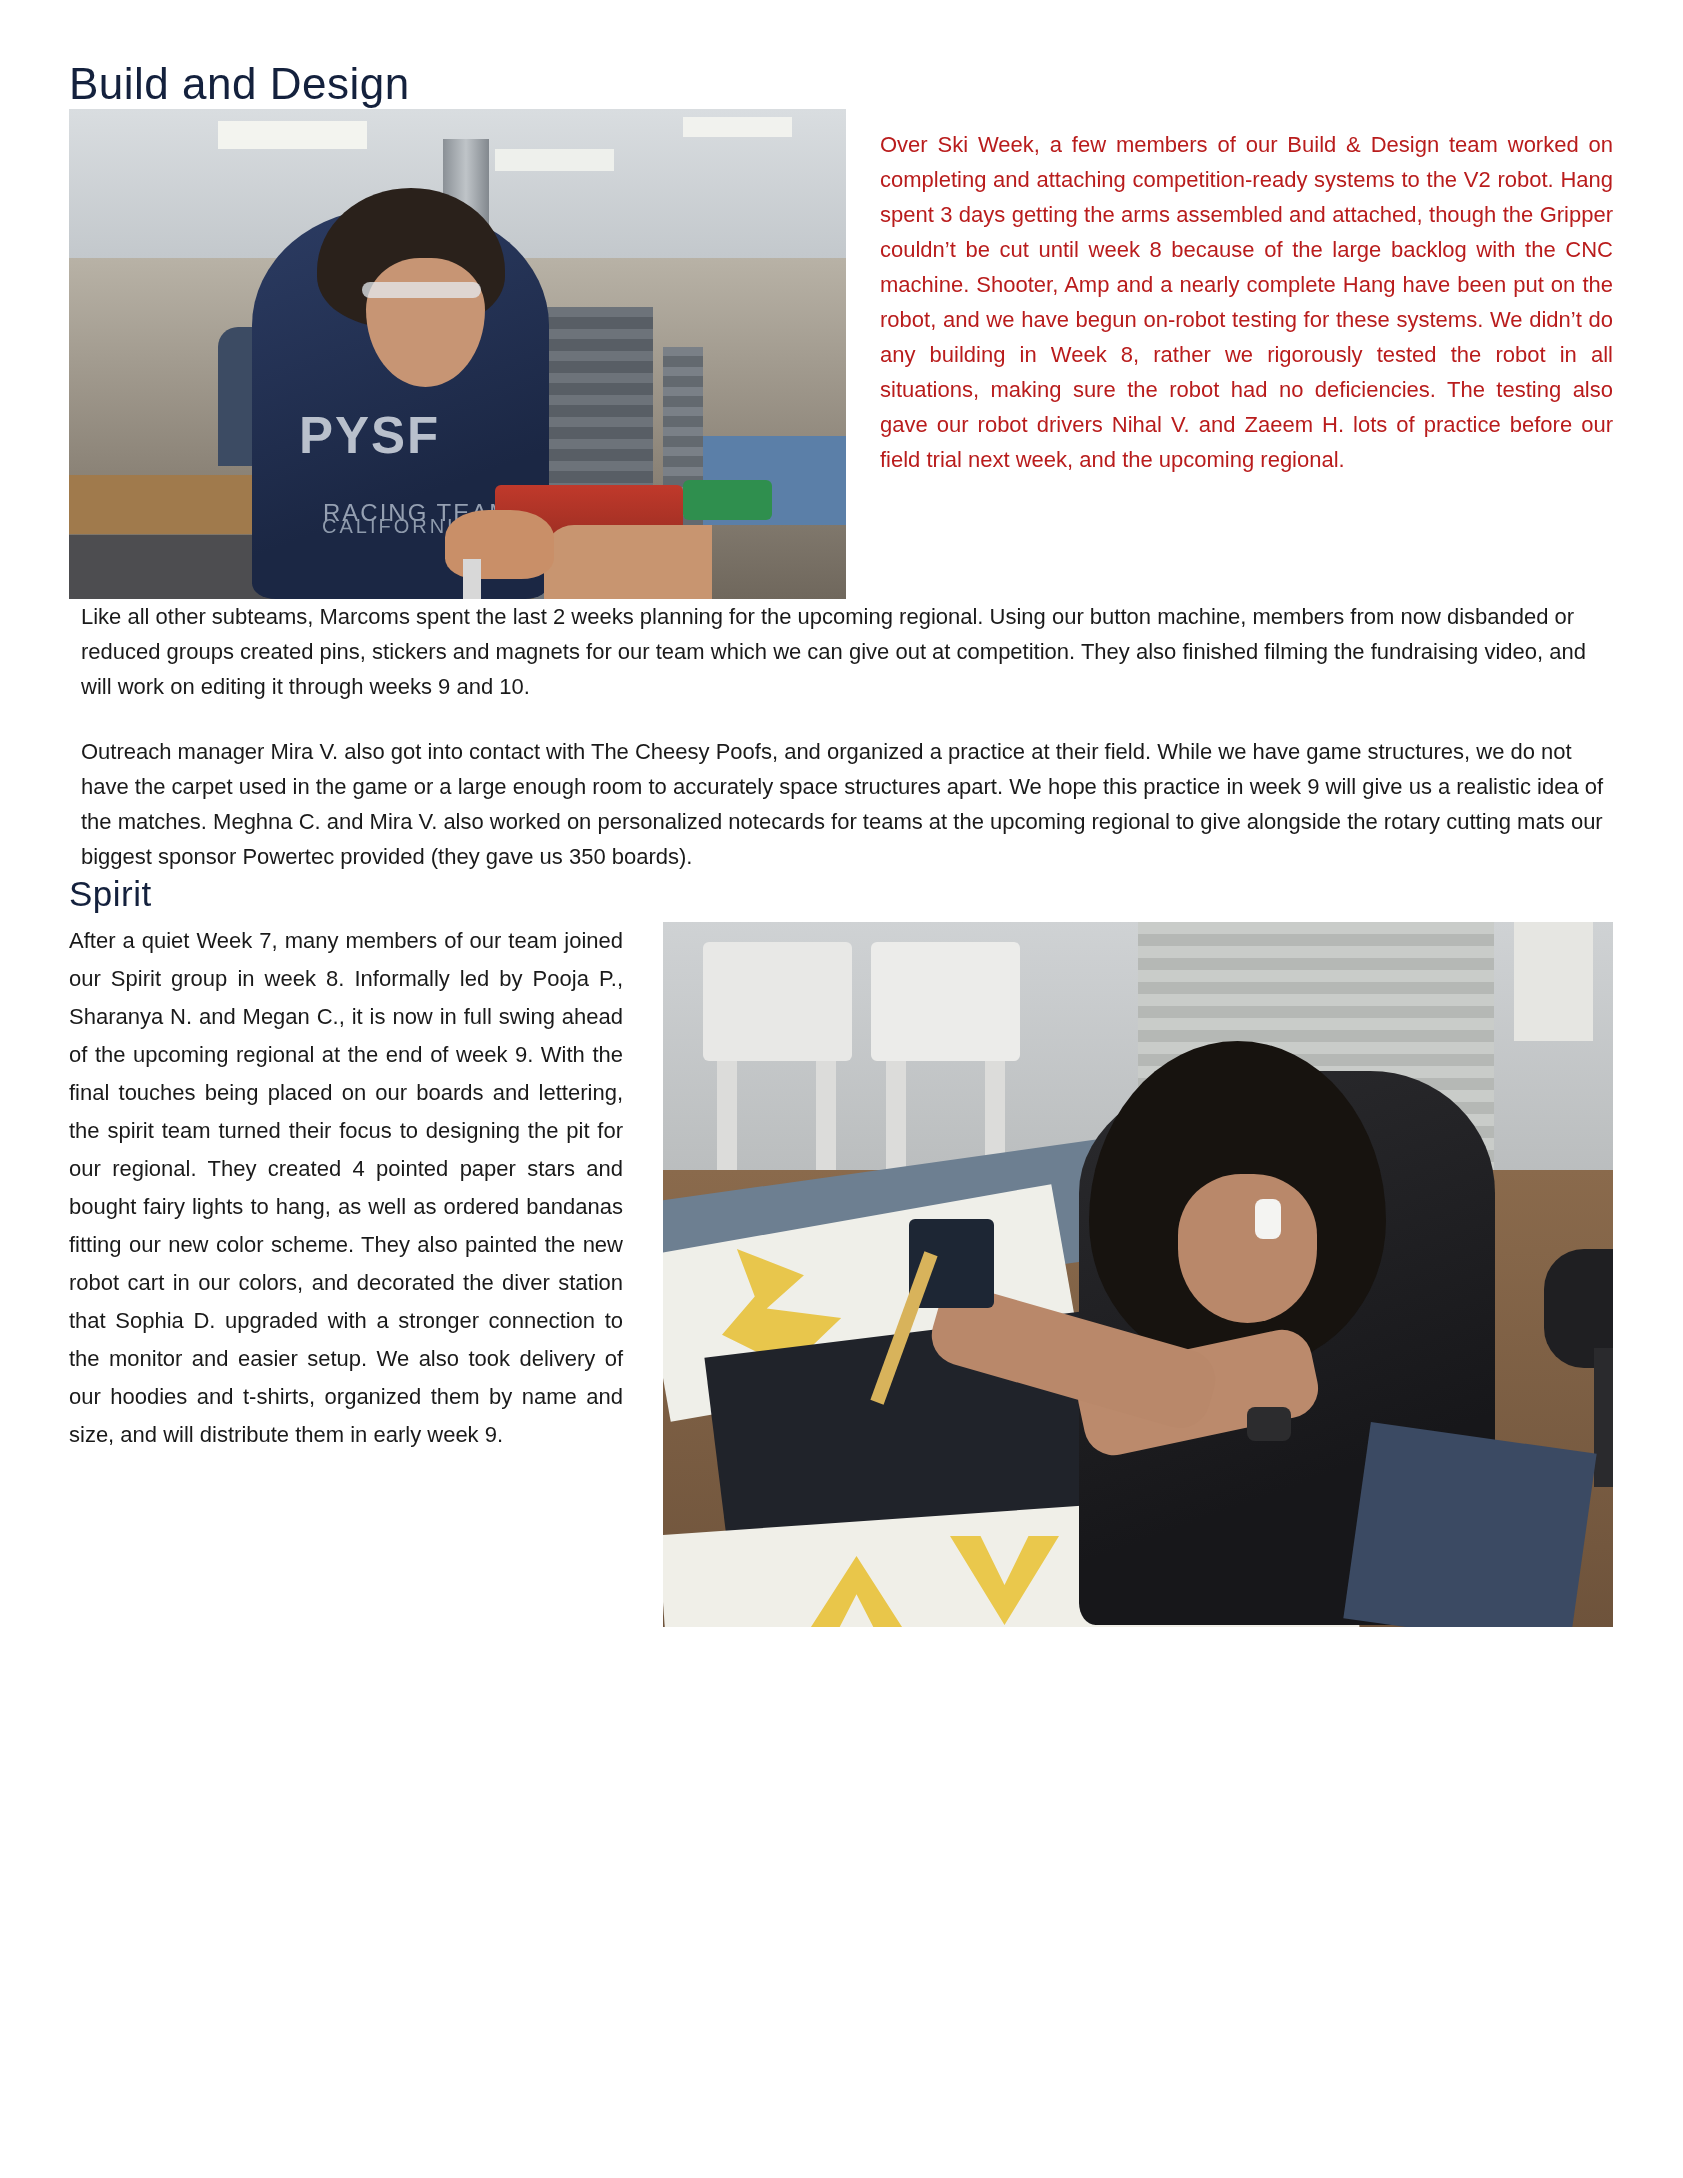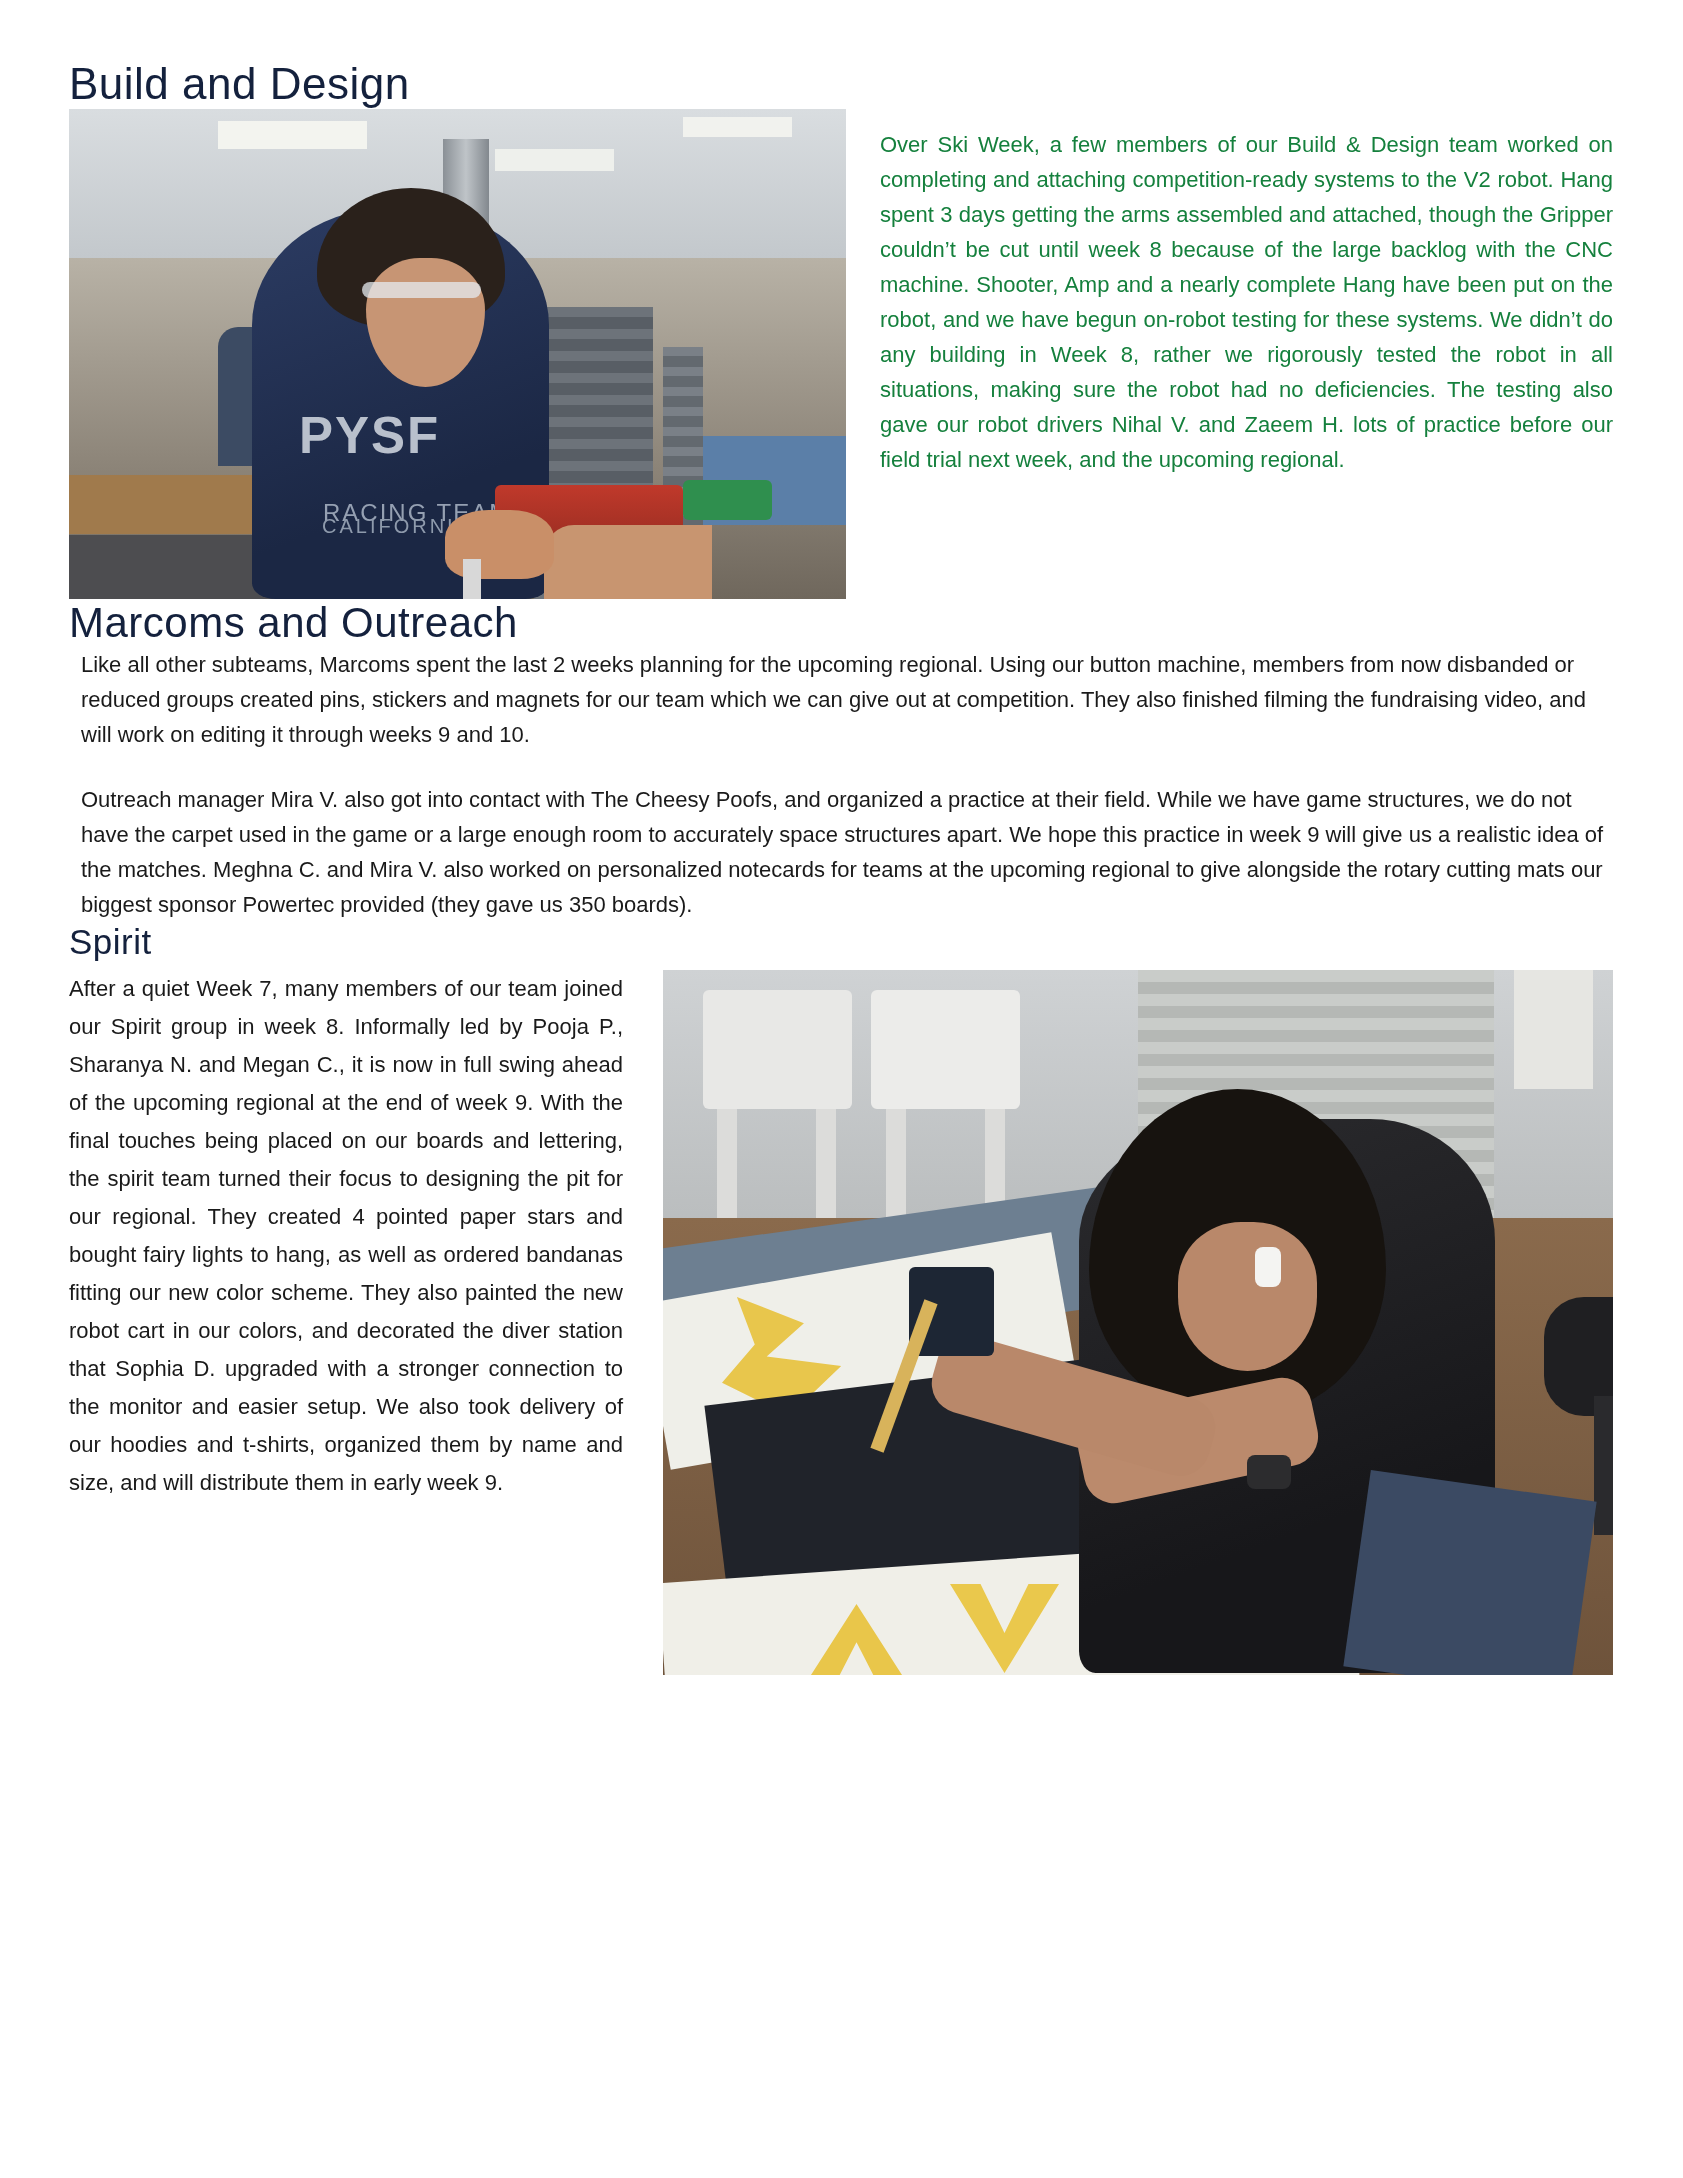--- a/index.html
+++ b/index.html
@@ -64,21 +64,21 @@
     flex: 0 0 777px;
     position: relative;
     overflow: hidden;
     background: #0c4a6e;
   }
   .build-text {
     flex: 1 1 auto;
     font-size: 22px;
     line-height: 35px;
     text-align: justify;
-    color: #15803d;
+    color: #b91c1c;
     padding-top: 18px;
   }
 
   
   .para {
     font-size: 22px;
     line-height: 35px;
     color: #1a1a1a;
     margin: 0 0 30px 12px;
     width: 1530px;
@@ -374,21 +374,20 @@
         <div class="ph b-green"></div>
         <div class="ph b-person2"></div>
         <div class="ph b-hand"></div>
         <div class="ph b-screw"></div>
 
       </div>
 
       <div class="build-text">Over Ski Week, a few members of our Build &amp; Design team worked on completing and attaching competition-ready systems to the V2 robot. Hang spent 3 days getting the arms assembled and attached, though the Gripper couldn’t be cut until week 8 because of the large backlog with the CNC machine. Shooter, Amp and a nearly complete Hang have been put on the robot, and we have begun on-robot testing for these systems. We didn’t do any building in Week 8, rather we rigorously tested the robot in all situations, making sure the robot had no deficiencies. The testing also gave our robot drivers Nihal V. and Zaeem H. lots of practice before our field trial next week, and the upcoming regional.</div>
     </div>
 
-    <h1 class="section-title title-marcoms">Marcoms and Outreach</h1>
 
     <p class="para">Like all other subteams, Marcoms spent the last 2 weeks planning for the upcoming regional. Using our button machine, members from now disbanded or reduced groups created pins, stickers and magnets for our team which we can give out at competition. They also finished filming the fundraising video, and will work on editing it through weeks 9 and 10.</p>
 
     <p class="para last">Outreach manager Mira V. also got into contact with The Cheesy Poofs, and organized a practice at their field. While we have game structures, we do not have the carpet used in the game or a large enough room to accurately space structures apart. We hope this practice in week 9 will give us a realistic idea of the matches. Meghna C. and Mira V. also worked on personalized notecards for teams at the upcoming regional to give alongside the rotary cutting mats our biggest sponsor Powertec provided (they gave us 350 boards).</p>
 
     <h1 class="section-title title-spirit">Spirit</h1>
 
     <div class="spirit-row">
       <div class="spirit-text">After a quiet Week 7, many members of our team joined our Spirit group in week 8. Informally led by Pooja P., Sharanya N. and Megan C., it  is now in full swing ahead of the upcoming regional at the end of week 9. With the final touches being placed on our boards and lettering, the spirit team turned their focus to designing the pit for our regional. They created 4 pointed paper stars and bought fairy lights to hang, as well as ordered bandanas fitting our new color scheme. They also painted the new robot cart in our colors, and decorated the diver station that Sophia D. upgraded with a stronger connection to the monitor and easier setup. We also took delivery of our hoodies and t-shirts, organized them by name and size, and will distribute them in early week 9.</div>
 

